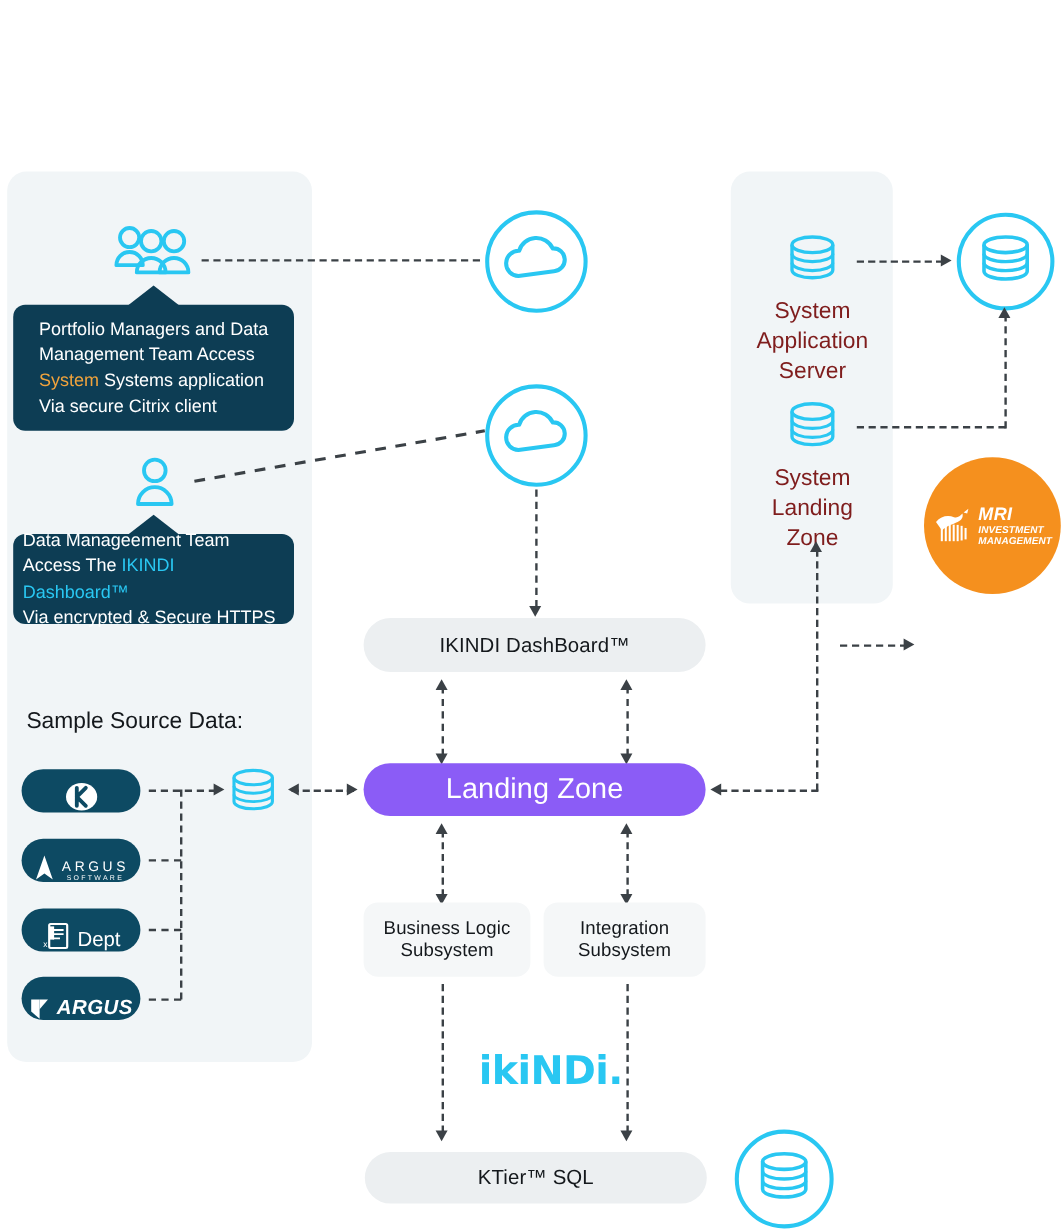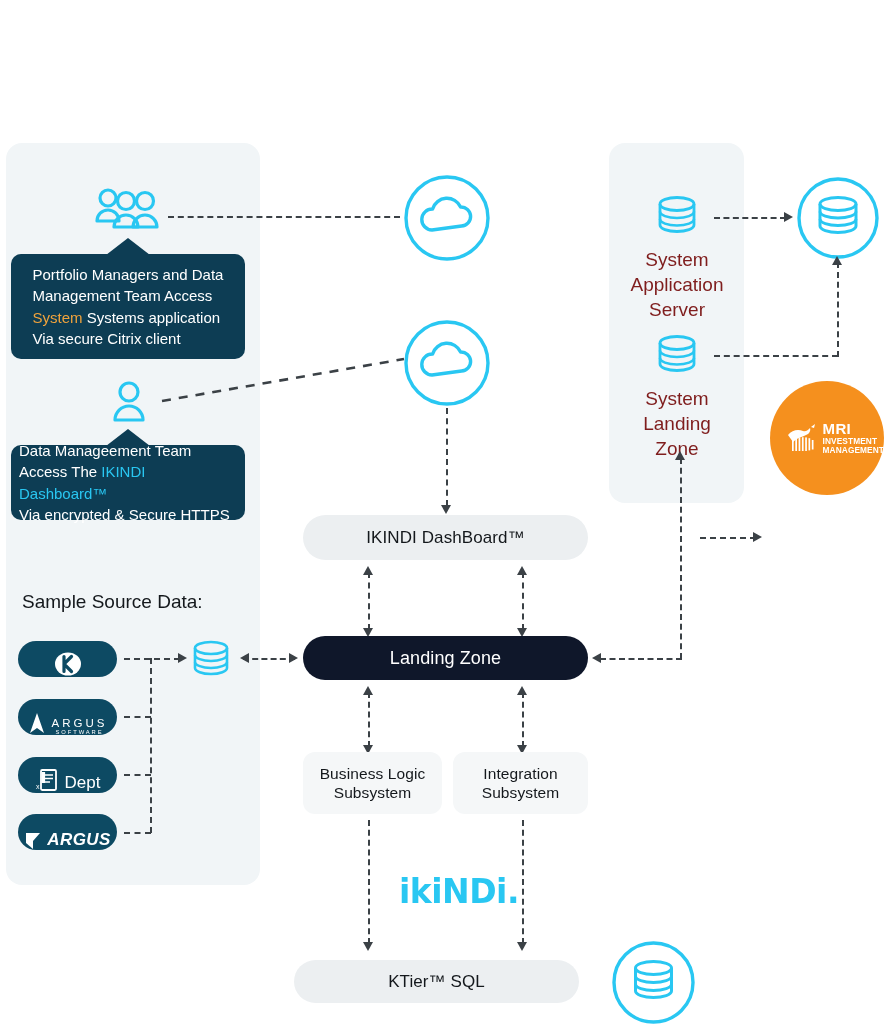--- a/index.html
+++ b/index.html
@@ -16,21 +16,21 @@
     position:absolute;background:#f1f5f7;border-radius:16px;
   }
 
   
   .pill{
     position:absolute;display:flex;align-items:center;justify-content:center;
     text-align:center;border-radius:26px;box-sizing:border-box;
     font-size:17px;font-weight:400;letter-spacing:.1px;line-height:1.25;
   }
   .pill-light{background:#eceff1;color:#14181c;}
-  .pill-dark{background:#0f172a;color:#ffffff;font-size:18px;}
+  .pill-dark{background:#8b5cf6;color:#ffffff;font-size:24px;}
   .pill-soft{background:#f5f7f8;color:#14181c;border-radius:12px;font-size:15.5px;}
 
   
   .callout{
     position:absolute;background:#0d3d54;color:#fff;border-radius:10px;
     box-sizing:border-box;text-align:left;font-size:15px;line-height:1.42;
     display:flex;align-items:center;justify-content:center;padding:10px 8px;
     font-weight:400;
   }
   .callout .pointer{
@@ -62,21 +62,21 @@
 
   .arrow{position:absolute;width:0;height:0;}
   .arrow-r{border-top:5.5px solid transparent;border-bottom:5.5px solid transparent;border-left:9px solid #3b4146;}
   .arrow-l{border-top:5.5px solid transparent;border-bottom:5.5px solid transparent;border-right:9px solid #3b4146;}
   .arrow-u{border-left:5.5px solid transparent;border-right:5.5px solid transparent;border-bottom:9px solid #3b4146;}
   .arrow-d{border-left:5.5px solid transparent;border-right:5.5px solid transparent;border-top:9px solid #3b4146;}
 
   
   .mri{
     position:absolute;border-radius:50%;background:#f5901e;
-    display:flex;align-items:center;justify-content:flex-end;
+    display:flex;align-items:center;justify-content:center;font-style:italic;
   }
   .mri-txt{color:#fff;line-height:1.05;}
   .mri-txt .m1{font-size:15px;font-weight:700;letter-spacing:.3px;}
   .mri-txt .m2{font-size:8.3px;font-weight:600;letter-spacing:.1px;}
 
   
   .ikindi{
     position:absolute;color:#29c7f2;font-size:33px;font-weight:700;
     letter-spacing:-.5px;font-family:"DejaVu Sans",sans-serif;
   }
@@ -246,21 +246,21 @@
     </div>
   </div>
 
   <div class="dash-v" style="left:368px;top:820px;height:124px;"></div>
   <div class="arrow arrow-d" style="left:363px;top:942px;"></div>
   <div class="dash-v" style="left:522px;top:820px;height:124px;"></div>
   <div class="arrow arrow-d" style="left:517px;top:942px;"></div>
 
   <div class="ikindi" style="left:399px;top:872px;">ikiNDi.</div>
 
-  <div class="pill pill-light" style="left:294px;top:960px;width:285px;height:43px;">KTier™ SQL</div>
+  <div class="pill pill-light" style="left:304px;top:960px;width:285px;height:43px;">KTier™ SQL</div>
 
   <div class="abs" style="left:612px;top:941px;">
     <svg width="83" height="83" viewBox="0 0 83 83">
       <circle cx="41.5" cy="41.5" r="39.5" fill="none" stroke="#29c7f2" stroke-width="3.4"></circle>
       <ellipse cx="41.5" cy="27" rx="18" ry="6.5" fill="none" stroke="#29c7f2" stroke-width="3"></ellipse>
       <path d="M23.5 27 v23 a18 6.5 0 0 0 36 0 v-23" fill="none" stroke="#29c7f2" stroke-width="3"></path>
       <path d="M23.5 35 a18 6.5 0 0 0 36 0" fill="none" stroke="#29c7f2" stroke-width="2.8"></path>
       <path d="M23.5 43 a18 6.5 0 0 0 36 0" fill="none" stroke="#29c7f2" stroke-width="2.8"></path>
     </svg>
   </div>

